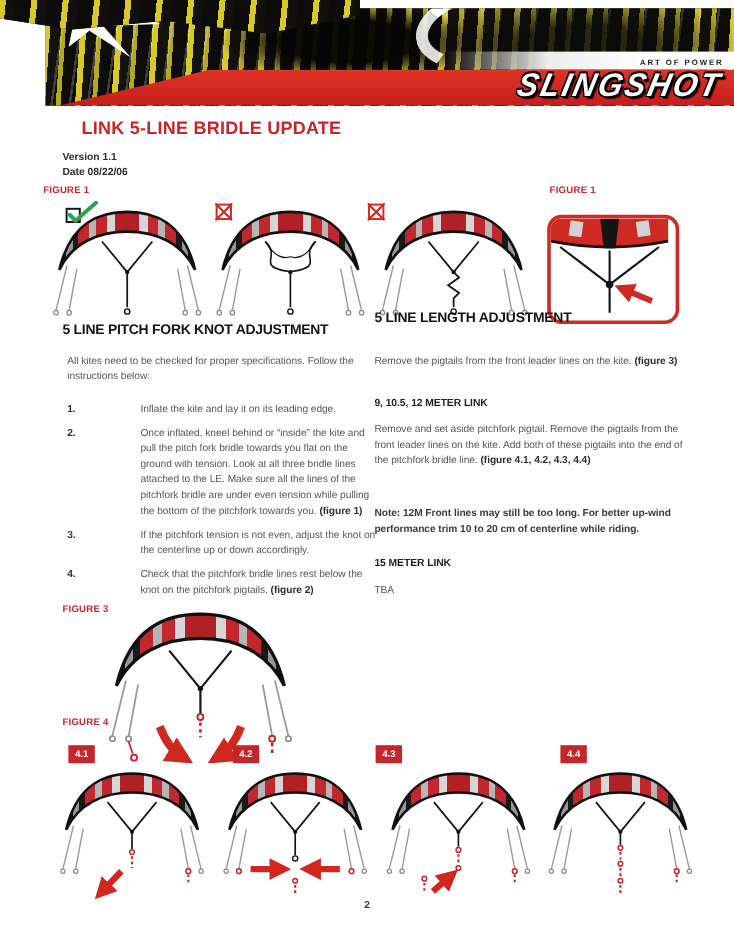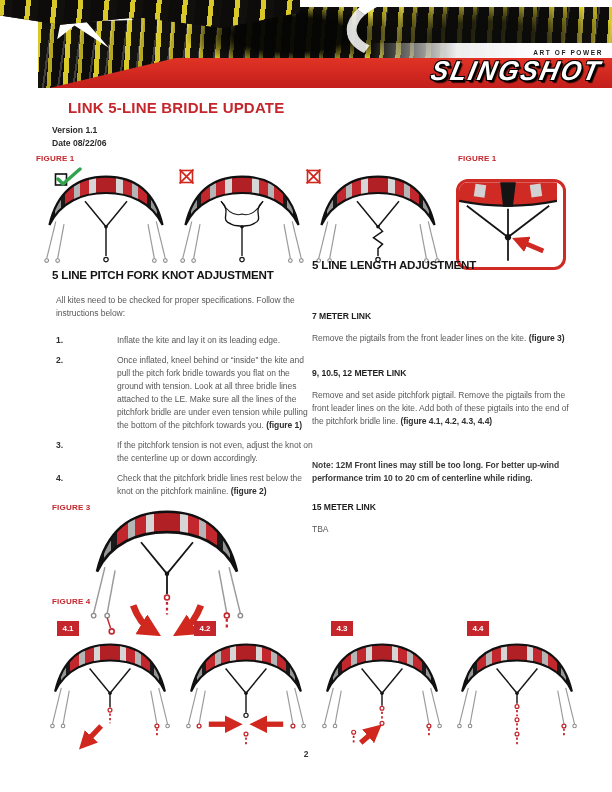--- a/index.html
+++ b/index.html
@@ -216,27 +216,26 @@
       <li>
         <span class="num">2.</span>
         <span class="stxt"><span>Once inflated, kneel behind or “inside” the kite and pull the pitch fork bridle towards you flat on the ground with tension. Look at all three bridle lines attached to the LE. Make sure all the lines of the pitchfork bridle are under even tension while pulling the bottom of the pitchfork towards you. </span><b class="ref">(figure 1)</b></span>
       </li>
       <li>
         <span class="num">3.</span>
         <span class="stxt"><span>If the pitchfork tension is not even, adjust the knot on the centerline up or down accordingly.</span><b class="ref"></b></span>
       </li>
       <li>
         <span class="num">4.</span>
-        <span class="stxt"><span>Check that the pitchfork bridle lines rest below the knot on the pitchfork mainline. </span><b class="ref">(figure 2)</b></span>
+        <span class="stxt"><span>Check that the pitchfork bridle lines rest below the knot on the pitchfork pigtails. </span><b class="ref">(figure 2)</b></span>
       </li>
     </ol>
   </div>
 
   <div class="col" style="left:312px;top:294px;width:262px">
-    <div class="subhead">7 METER LINK</div>
     <p><span>Remove the pigtails from the front leader lines on the kite. </span><b class="ref">(figure 3)</b></p>
     <div class="subhead" style="margin-top:22px">9, 10.5, 12 METER LINK</div>
     <p><span>Remove and set aside pitchfork pigtail. Remove the pigtails from the front leader lines on the kite.  Add both of these pigtails into the end of the pitchfork bridle line. </span><b class="ref">(figure 4.1, 4.2, 4.3, 4.4)</b></p>
     <p class="notep" style="margin-top:31px">Note:  12M Front lines may still be too long.  For better up-wind performance trim 10 to 20 cm of centerline while riding.</p>
     <div class="subhead" style="">15 METER LINK</div>
     <p>TBA</p>
   </div>
 
   <div class="figlabel" style="left:52px;top:503px">FIGURE 3</div>
   <svg class="kite" style="left:88px;top:506px" width="158" height="130" viewBox="0 0 140 115">
@@ -253,21 +252,21 @@
     <circle cx="21" cy="111" r="2.2" fill="#fff" stroke="#c4262c" stroke-width="1.4"></circle>
     <circle cx="123" cy="97" r="2.2" fill="#fff" stroke="#c4262c" stroke-width="1.4"></circle>
     <path d="M123,100 L123,108" stroke="#c4262c" stroke-width="2" stroke-dasharray="2.5 2.5"></path>
     <path d="M40,88 Q46,104 56,110" stroke="#d0281e" stroke-width="6" fill="none" marker-end="url(#ah)"></path>
     <path d="M100,88 Q94,104 84,110" stroke="#d0281e" stroke-width="6" fill="none" marker-end="url(#ah)"></path>
   </svg>
   <div class="figlabel" style="left:52px;top:597px">FIGURE 4</div>
 
   <div class="badge" style="left:57px;top:621px">4.1</div>
   <div class="badge" style="left:194px;top:621px">4.2</div>
-  <div class="badge" style="left:331px;top:621px">4.3</div>
+  <div class="badge" style="left:313px;top:621px">4.3</div>
   <div class="badge" style="left:467px;top:621px">4.4</div>
 
   <svg class="kite" style="left:48px;top:640px" width="124" height="110" viewBox="0 0 140 124">
     <use href="#kiteBody"></use>
     <g stroke="#141414" stroke-width="1.6" fill="none">
       <path d="M47,32 L70,60"></path>
         <path d="M93,32 L70,60"></path>
         <path d="M70,60 L70,76"></path>
     </g>
     <circle cx="70" cy="60" r="2" fill="#141414"></circle>

